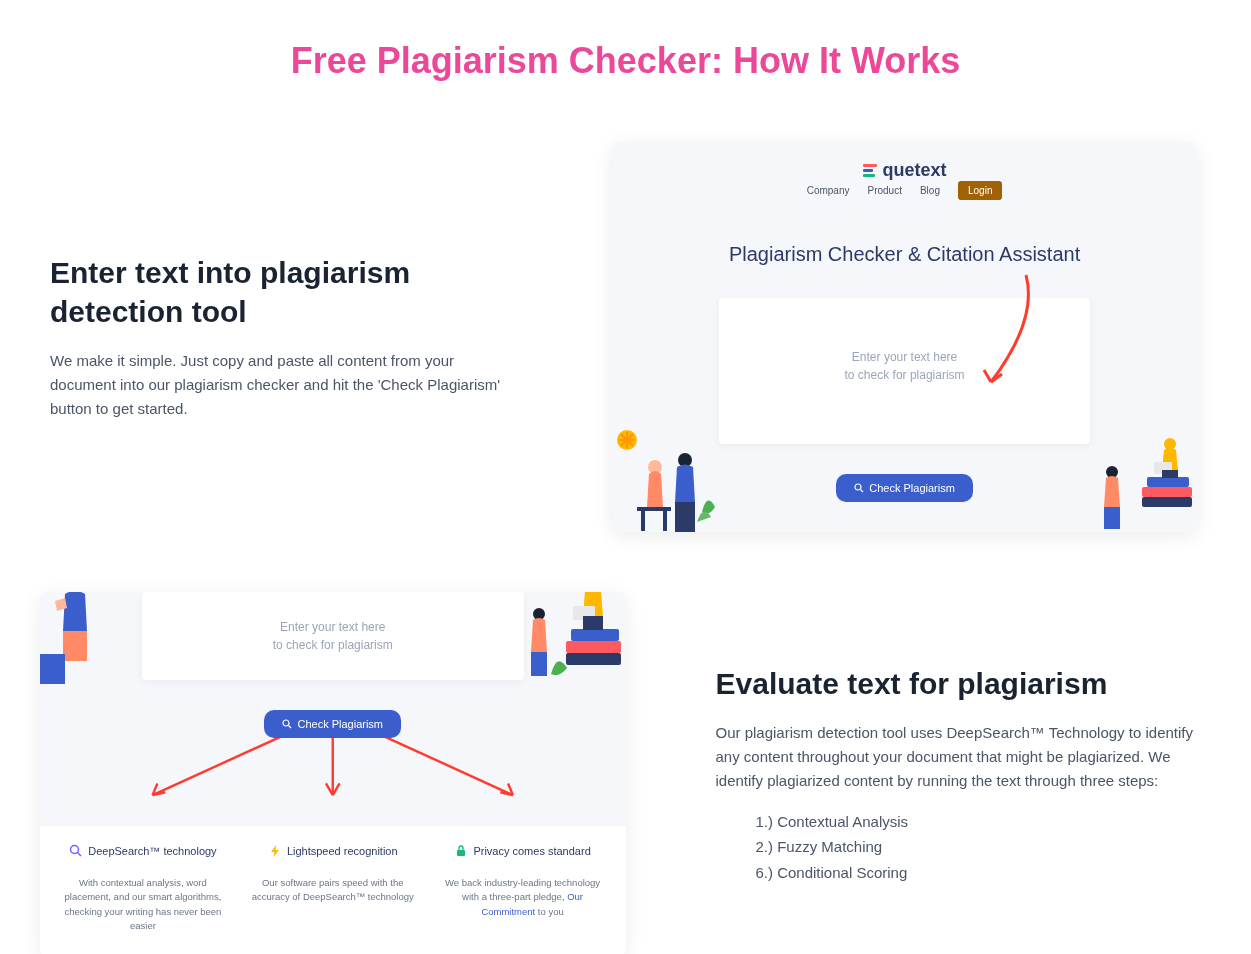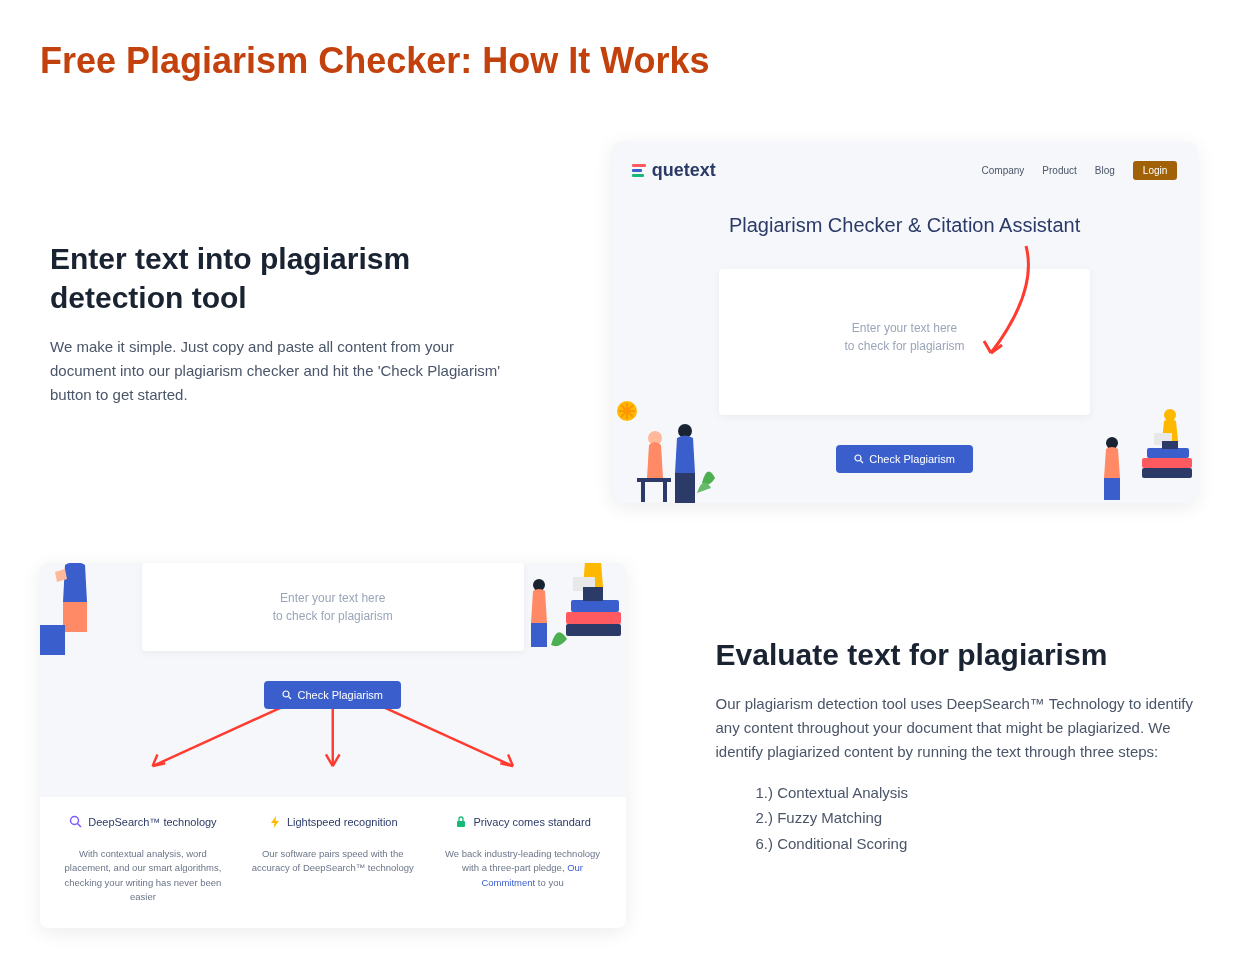--- a/index.html
+++ b/index.html
@@ -1,44 +1,44 @@
 <!DOCTYPE html>
 <html><head>
   <meta charset="utf-8">
   <style>
     * { margin: 0; padding: 0; box-sizing: border-box; }
     body { font-family: -apple-system, BlinkMacSystemFont, 'Segoe UI', sans-serif; background: #fff; color: #1a2332; padding: 20px 40px; }
     
-    .main-heading { font-size: 36px; font-weight: 700; margin: 20px 0 60px; color: #c2410c; }
+    .main-heading { text-align: center; font-size: 36px; font-weight: 700; margin: 20px 0 60px; color: #ec4899; }
     
     .row { display: flex; align-items: center; gap: 80px; margin-bottom: 60px; }
     .col-text { flex: 0 0 42%; padding: 0 10px; }
     .col-image { flex: 0 0 50%; }
     
     .section-title { font-size: 30px; font-weight: 700; line-height: 1.3; margin-bottom: 18px; color: #1a2332; }
     .section-body { font-size: 15px; line-height: 1.6; color: #4a5568; }
     
     .steps-list { margin-top: 16px; padding-left: 40px; }
     .steps-list div { font-size: 15px; line-height: 1.7; color: #4a5568; }
     
     
     .preview-card { background: #f5f7fb; border-radius: 8px; box-shadow: 0 4px 20px rgba(0,0,0,0.08); padding: 18px 20px 30px; position: relative; overflow: hidden; }
-    .preview-nav { display: flex; align-items: center; justify-content: space-between; margin-bottom: 30px; }
+    .preview-nav { display: flex; align-items: center; justify-content: space-between; margin-bottom: 40px; flex-direction: column; }
     .logo { display: flex; align-items: center; gap: 6px; }
     .logo-mark { display: flex; flex-direction: column; gap: 2px; }
     .logo-bar { width: 14px; height: 3px; border-radius: 1px; }
     .logo-text { font-size: 18px; font-weight: 600; color: #2b3a67; }
     .nav-links { display: flex; align-items: center; gap: 18px; font-size: 10px; color: #4a5568; }
     .login-btn { background: #a16207; color: white; padding: 4px 10px; border-radius: 3px; font-size: 10px; }
     
     .preview-hero { text-align: center; position: relative; }
     .preview-title { font-size: 20px; font-weight: 500; color: #2b3a67; line-height: 1.4; margin-bottom: 30px; }
     .input-box { background: #fff; border-radius: 4px; width: 68%; margin: 0 auto 30px; padding: 50px 20px 60px; text-align: center; box-shadow: 0 2px 8px rgba(0,0,0,0.05); }
     .input-placeholder { font-size: 12px; color: #9aa5b8; line-height: 1.5; }
-    .check-btn { background: #3a5fcd; color: #fff; padding: 8px 18px; border-radius: 4px; font-size: 11px; display: inline-flex; align-items: center; gap: 5px; }
+    .check-btn { background: #3a5fcd; color: #fff; padding: 8px 18px; border-radius: 10px; font-size: 11px; display: inline-flex; align-items: center; gap: 5px; }
     
     .arrow-svg { position: absolute; top: 30px; right: 24%; width: 70px; height: 120px; pointer-events: none; }
     
     
     .deco-left { position: absolute; bottom: 0; left: -5px; width: 110px; height: 110px; }
     .deco-right { position: absolute; bottom: 0; right: -5px; width: 110px; height: 110px; }
     
     
     .preview-card-2 { background: #f5f7fb; border-radius: 8px; box-shadow: 0 4px 20px rgba(0,0,0,0.08); padding: 0; position: relative; overflow: hidden; }
     .preview-2-top { position: relative; padding: 0 20px 20px; }

